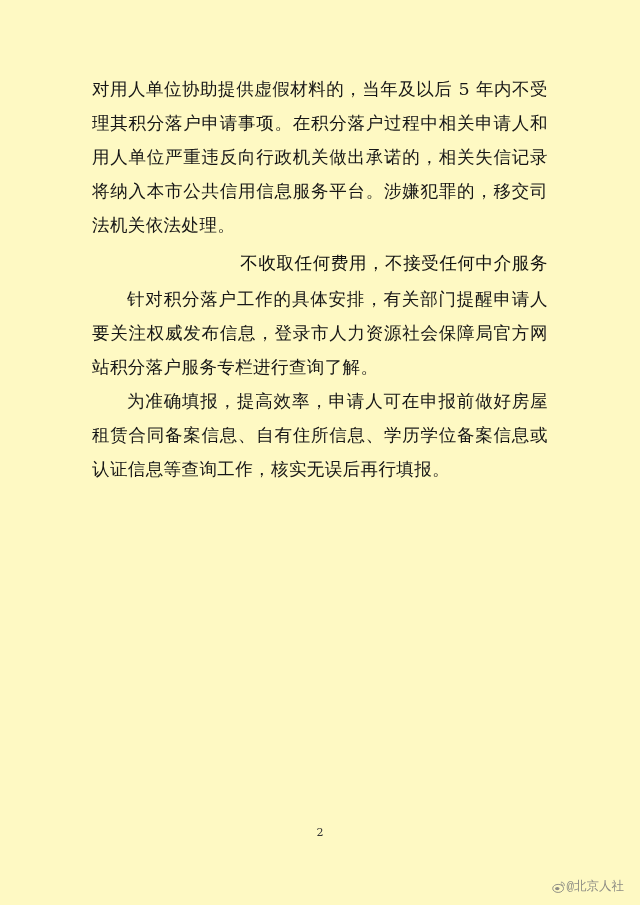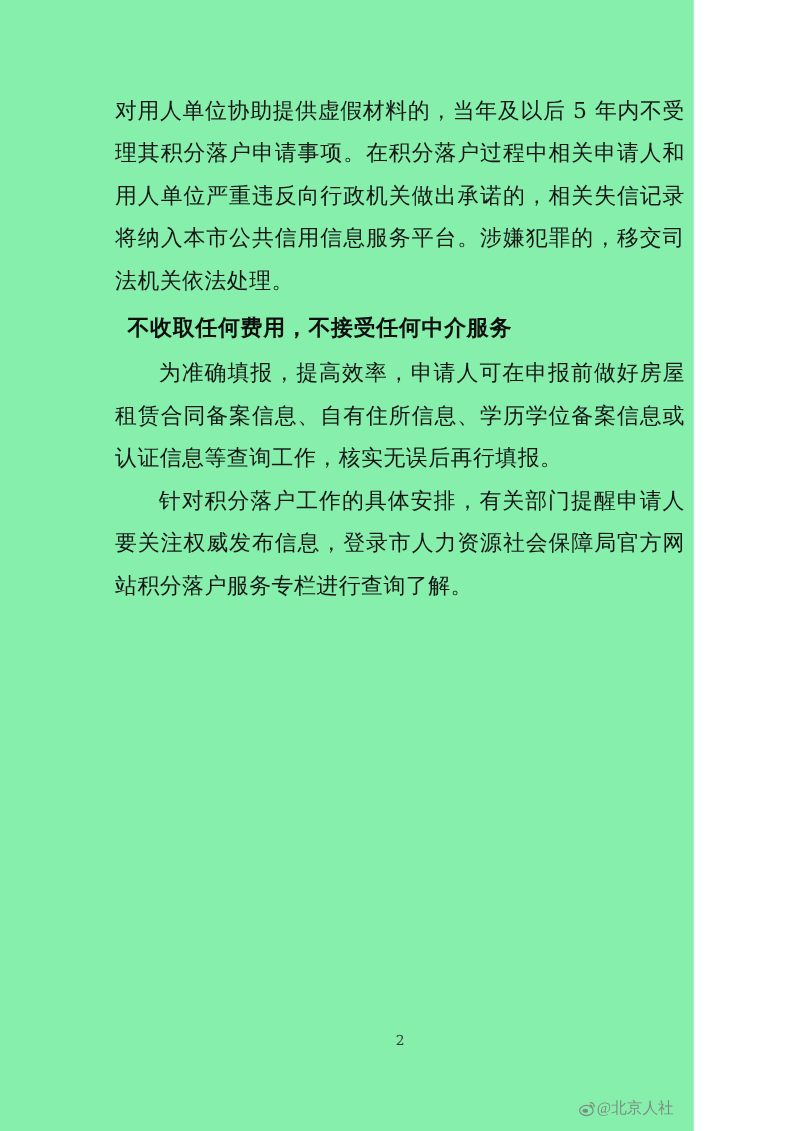--- a/index.html
+++ b/index.html
@@ -12,23 +12,23 @@
     background: #ffffff;
     font-family: "DejaVu Serif", "Liberation Serif", serif;
     color: #1b1b1b;
     overflow: hidden;
     position: relative;
   }
   .page {
     position: absolute;
     left: 0;
     top: 0;
-    width: 555px;
+    width: 640px;
     height: 905px;
-    background: #86efac;
+    background: #fef9c3;
   }
   .doc-body {
     position: absolute;
     left: 92px;
     top: 72px;
     width: 456px;
   }
   .para {
     font-size: 17.5px;
     line-height: 34px;
@@ -38,22 +38,22 @@
     margin: 0 0 0 0;
     color: #161616;
     font-weight: 400;
   }
   .para.indent {
     text-indent: 35px;
   }
   .heading {
     font-size: 17.5px;
     line-height: 34px;
-    font-weight: bold;
-    text-align: left;
+    font-weight: normal;
+    text-align: right;
     letter-spacing: 0.6px;
     color: #0f0f0f;
     margin: 4px 0 2px 0;
     padding-left: 10px;
   }
   .page-number {
     position: absolute;
     left: 0;
     top: 826px;
     width: 640px;
@@ -64,41 +64,41 @@
   }
   .watermark {
     position: absolute;
     right: 16px;
     bottom: 10px;
     display: flex;
     align-items: center;
     gap: 0;
     color: #7a7a7a;
     font-size: 12.5px;
-    font-family: Liberation Serif, serif;
+    font-family: Liberation Mono, monospace;
     opacity: 0.85;
   }
   .wb-icon {
     width: 14px;
     height: 14px;
     display: inline-block;
     position: relative;
   }
   .wb-icon svg { display: block; }
 </style>
 </head>
 <body>
 
 <div class="page">
 
   <div class="doc-body">
     <p class="para">对用人单位协助提供虚假材料的，当年及以后 5 年内不受理其积分落户申请事项。在积分落户过程中相关申请人和用人单位严重违反向行政机关做出承诺的，相关失信记录将纳入本市公共信用信息服务平台。涉嫌犯罪的，移交司法机关依法处理。</p>
     <div class="heading">不收取任何费用，不接受任何中介服务</div>
+    <p class="para indent">针对积分落户工作的具体安排，有关部门提醒申请人要关注权威发布信息，登录市人力资源社会保障局官方网站积分落户服务专栏进行查询了解。</p>
     <p class="para indent">为准确填报，提高效率，申请人可在申报前做好房屋租赁合同备案信息、自有住所信息、学历学位备案信息或认证信息等查询工作，核实无误后再行填报。</p>
-    <p class="para indent">针对积分落户工作的具体安排，有关部门提醒申请人要关注权威发布信息，登录市人力资源社会保障局官方网站积分落户服务专栏进行查询了解。</p>
   </div>
 
   <div class="page-number">2</div>
 
   <div class="watermark">
     <span class="wb-icon">
       <svg viewBox="0 0 16 16" width="14" height="14" aria-hidden="true">
         <ellipse cx="7" cy="9.6" rx="6.2" ry="4.6" fill="none" stroke="#7a7a7a" stroke-width="1.1"></ellipse>
         <ellipse cx="6" cy="9.8" rx="2.5" ry="1.9" fill="#7a7a7a"></ellipse>
         <path d="M10.6 2.4c2.2 0 3.9 1.8 3.5 3.9" fill="none" stroke="#7a7a7a" stroke-width="1.1" stroke-linecap="round"></path>

